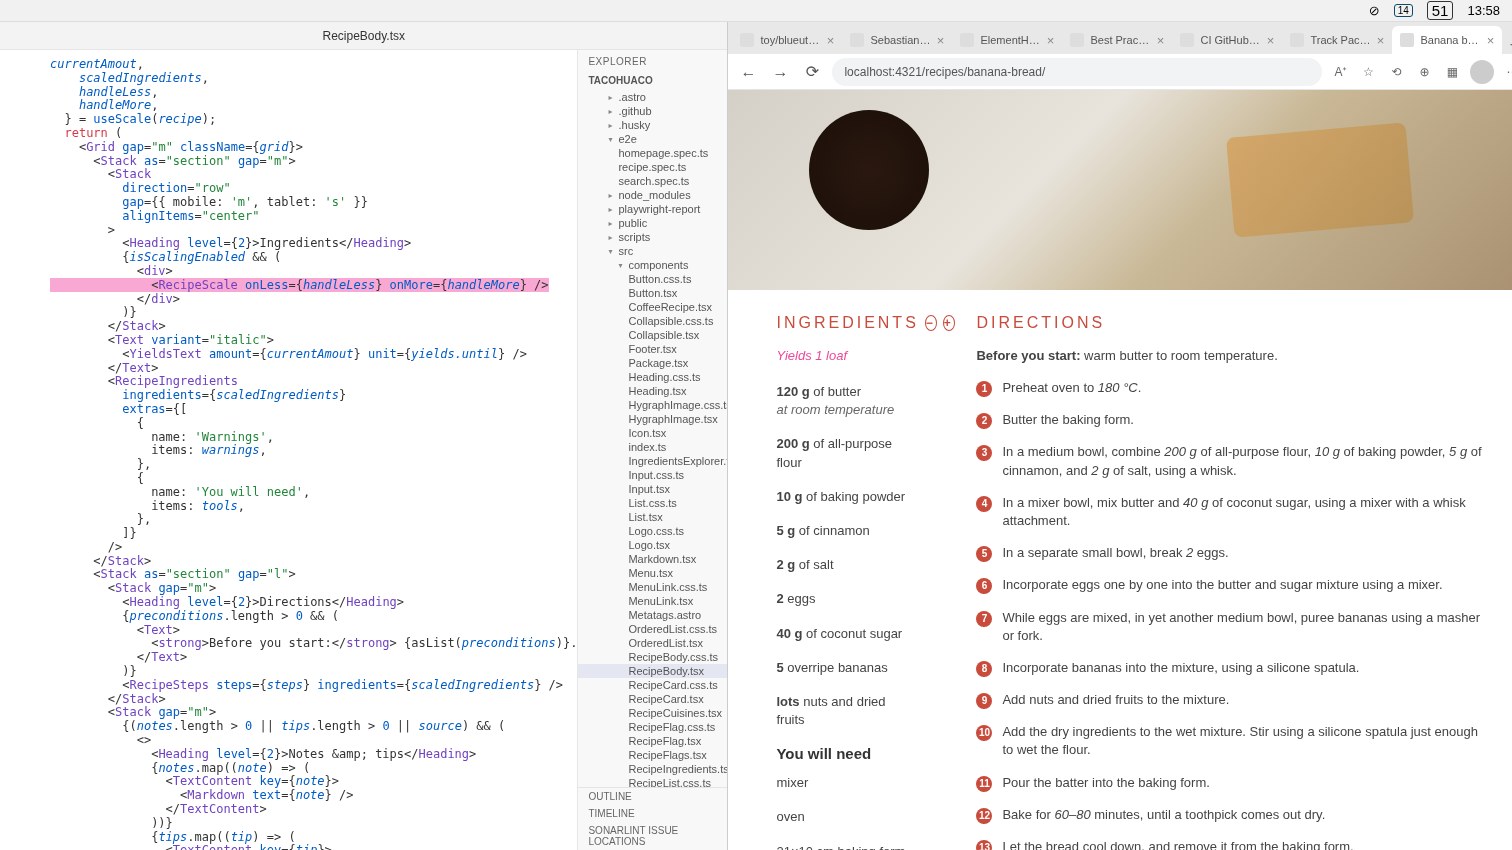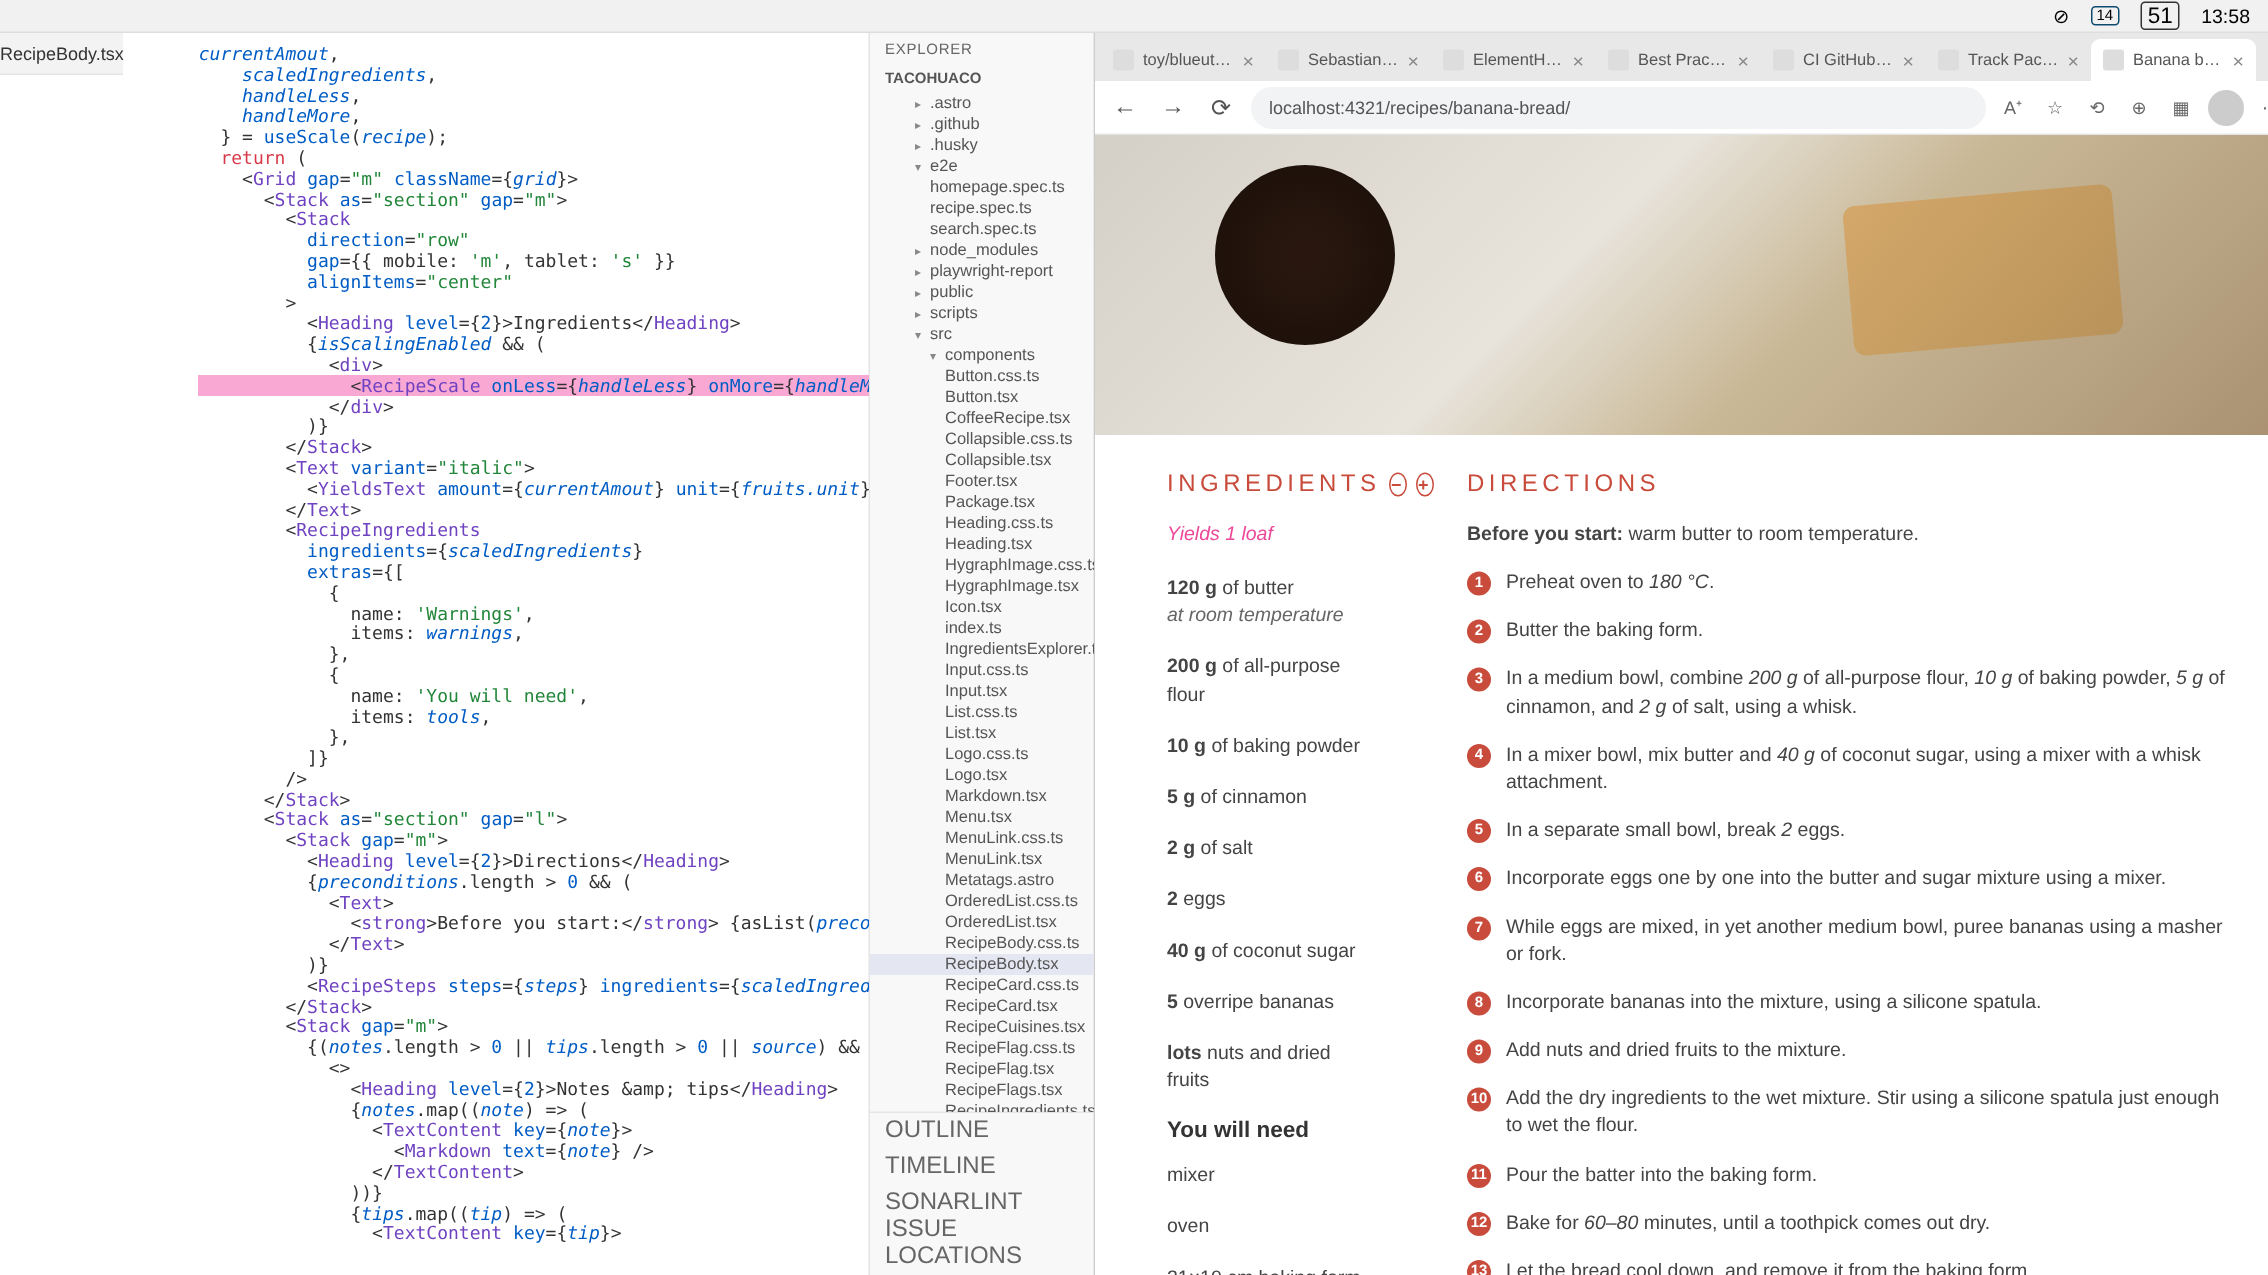--- a/index.html
+++ b/index.html
@@ -32,21 +32,21 @@
     .main-layout {
       display: flex;
       height: calc(100% - 22px);
     }
     
     
     .vscode {
       width: 730px;
       background: #fff;
       display: flex;
-      flex-direction: row;
+      flex-direction: column;
       border-right: 1px solid #ccc;
     }
     .vscode-tab-bar {
       height: 28px;
       background: #f3f3f3;
       display: flex;
       align-items: center;
       justify-content: center;
       border-bottom: 1px solid #e5e5e5;
       font-size: 12px;
@@ -119,21 +119,21 @@
     .file-item.folder-open::before { content: '▾'; font-size: 8px; margin-right: 2px; color: #888; }
     .file-item.nested1 { padding-left: 30px; }
     .file-item.nested2 { padding-left: 40px; }
     .file-item.nested3 { padding-left: 50px; }
     .file-item.selected { background: #e4e6f1; }
     .explorer-footer {
       border-top: 1px solid #e5e5e5;
     }
     .explorer-footer-item {
       padding: 3px 10px;
-      font-size: 16px;
+      font-size: 10px;
       color: #666;
       text-transform: uppercase;
     }
     
     
     .browser {
       flex: 1;
       background: #fff;
       display: flex;
       flex-direction: column;
@@ -328,21 +328,21 @@
           <span class="attr">alignItems</span>=<span class="str">"center"</span>
         &gt;
           &lt;<span class="tag">Heading</span> <span class="attr">level</span>={<span class="num">2</span>}&gt;Ingredients&lt;/<span class="tag">Heading</span>&gt;
           {<span class="var">isScalingEnabled</span> &amp;&amp; (
             &lt;<span class="tag">div</span>&gt;
 <span class="hl">              &lt;<span class="tag">RecipeScale</span> <span class="attr">onLess</span>={<span class="var">handleLess</span>} <span class="attr">onMore</span>={<span class="var">handleMore</span>} /&gt;</span>
             &lt;/<span class="tag">div</span>&gt;
           )}
         &lt;/<span class="tag">Stack</span>&gt;
         &lt;<span class="tag">Text</span> <span class="attr">variant</span>=<span class="str">"italic"</span>&gt;
-          &lt;<span class="tag">YieldsText</span> <span class="attr">amount</span>={<span class="var">currentAmout</span>} <span class="attr">unit</span>={<span class="var">fruits.unit</span>} /&gt;
+          &lt;<span class="tag">YieldsText</span> <span class="attr">amount</span>={<span class="var">currentAmout</span>} <span class="attr">unit</span>={<span class="var">yields.until</span>} /&gt;
         &lt;/<span class="tag">Text</span>&gt;
         &lt;<span class="tag">RecipeIngredients</span>
           <span class="attr">ingredients</span>={<span class="var">scaledIngredients</span>}
           <span class="attr">extras</span>={[
             {
               name: <span class="str">'Warnings'</span>,
               items: <span class="var">warnings</span>,
             },
             {
               name: <span class="str">'You will need'</span>,

